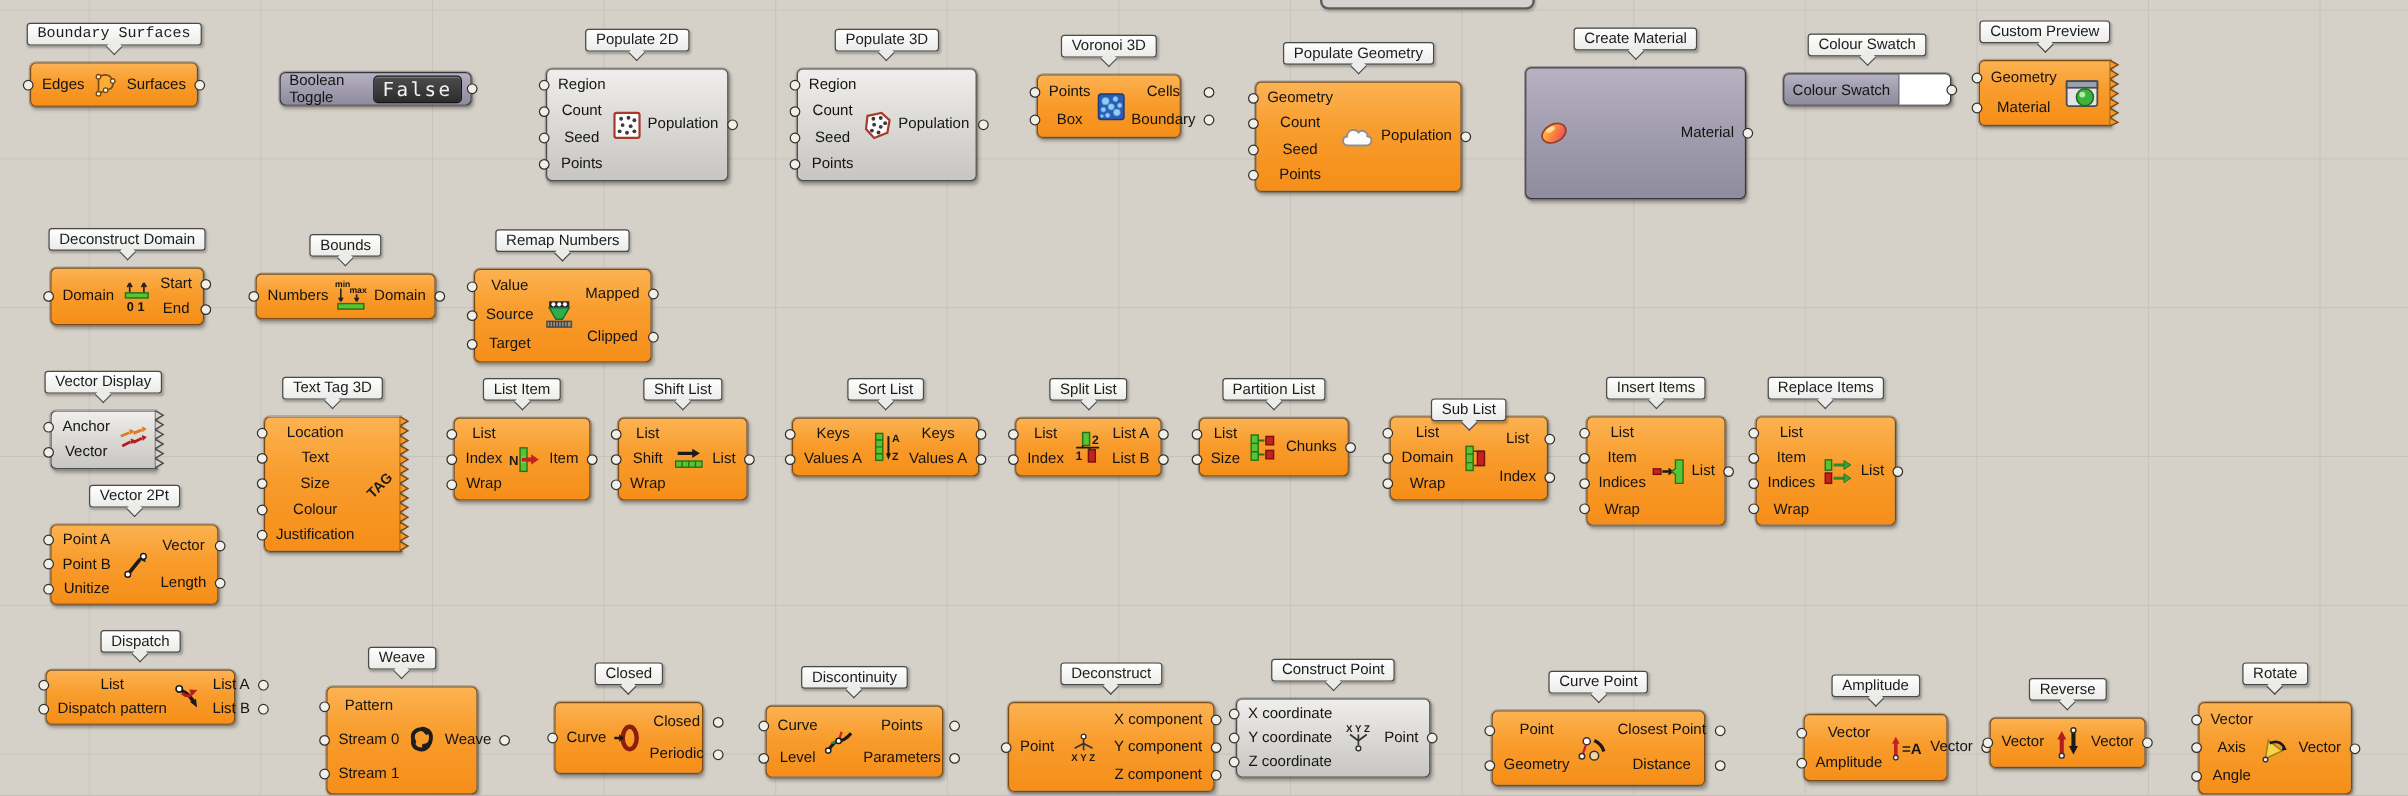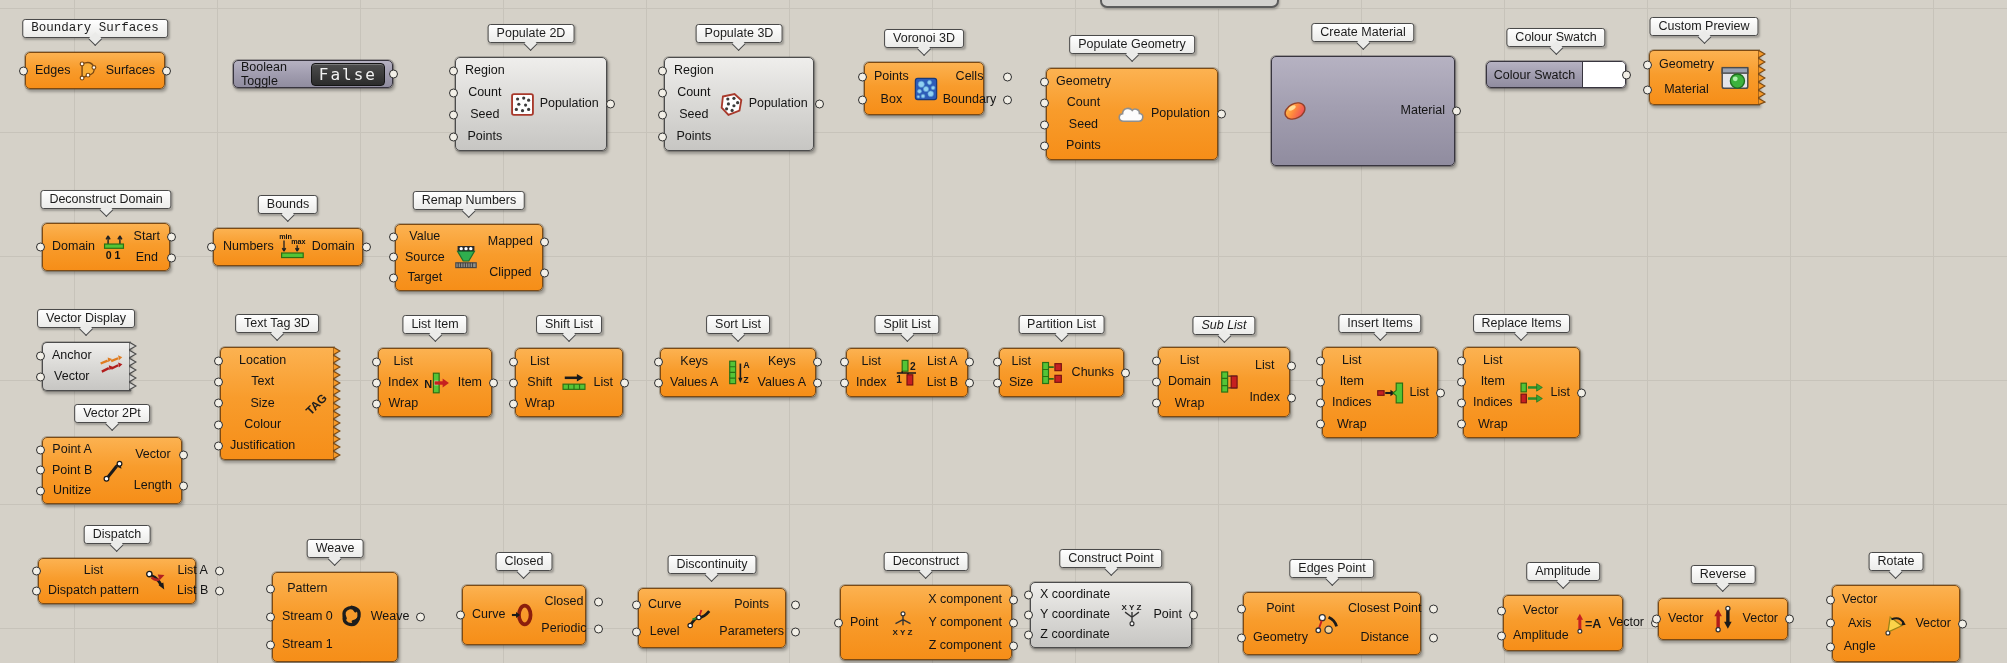--- a/index.html
+++ b/index.html
@@ -286,21 +286,21 @@
             <path d="M16 11 v5 M16 16 l-1.4-2.6 M16 16 l1.4-2.6" stroke="#222" stroke-width="1.1" fill="none"></path>
             <rect x="3" y="17.5" width="18" height="3.8" fill="#55c436" stroke="#2a7014"></rect>
           </svg>
         </span>
         <div class="col">
           <div class="row"><span class="port out"></span><span>Domain</span></div>
         </div>
       </div>
     </div>
     <div class="tooltip" style="left: 469px; top: 191px;"><span>Remap Numbers</span></div>
-    <div class="comp style-orange" style="left: 395px; top: 224px; width: 148px; height: 67px;">
+    <div class="comp style-orange" style="left: 395px; top: 224px; width: 148px; height: 78px;">
       <div class="body">
         <div class="col">
           <div class="row"><span class="port in"></span><span>Value</span></div>
           <div class="row"><span class="port in"></span><span>Source</span></div>
           <div class="row"><span class="port in"></span><span>Target</span></div>
         </div>
         <span class="icon">
           <svg width="28" height="30" viewBox="0 0 23 25">
             <rect x="4.5" y="2.5" width="14" height="4.5" fill="#2a2a2a"></rect>
             <circle cx="7.5" cy="4.7" r="1.4" fill="#fff"></circle>
@@ -487,21 +487,21 @@
             <path d="M9 6 h4.5 M9 16 h4.5" stroke="#2a7014" stroke-width="1.4"></path>
             <rect x="14.5" y="3" width="5.5" height="6" fill="#c62020" stroke="#771212"></rect>
             <rect x="14.5" y="13" width="5.5" height="6" fill="#c62020" stroke="#771212"></rect>
           </svg>
         </span>
         <div class="col">
           <div class="row"><span class="port out"></span><span>Chunks</span></div>
         </div>
       </div>
     </div>
-    <div class="tooltip" style="left: 1224px; top: 316px; font-style: italic;"><span>Sub List</span></div>
+    <div class="tooltip" style="left: 1224px; top: 332px;"><span>Sub List</span></div>
     <div class="comp style-orange" style="left: 1158px; top: 347px; width: 132px; height: 70px;">
       <div class="body">
         <div class="col">
           <div class="row"><span class="port in"></span><span>List</span></div>
           <div class="row"><span class="port in"></span><span>Domain</span></div>
           <div class="row"><span class="port in"></span><span>Wrap</span></div>
         </div>
         <span class="icon">
           <svg width="26" height="26" viewBox="0 0 22 22">
             <rect x="4" y="2.5" width="5" height="17" fill="#55c436" stroke="#2a7014"></rect>
@@ -684,21 +684,21 @@
             <text x="17" y="7.5" font-size="7" font-weight="bold" fill="#1a1a1a">Z</text>
             <path d="M7 9.5 l6 4.5 M13 9.5 v4.5 M19 9.5 l-6 4.5 M13 14 v3.5" stroke="#333" stroke-width="1.2" fill="none"></path>
             <circle cx="13" cy="19.5" r="1.7" fill="#fff" stroke="#333"></circle>
           </svg>
         </span>
         <div class="col">
           <div class="row"><span class="port out"></span><span>Point</span></div>
         </div>
       </div>
     </div>
-    <div class="tooltip" style="left: 1332px; top: 559px;"><span>Edges Point</span></div>
+    <div class="tooltip" style="left: 1332px; top: 559px;"><span>Curve Point</span></div>
     <div class="comp style-orange" style="left: 1243px; top: 592px; width: 178px; height: 63px;">
       <div class="body">
         <div class="col">
           <div class="row"><span class="port in"></span><span>Point</span></div>
           <div class="row"><span class="port in"></span><span>Geometry</span></div>
         </div>
         <span class="icon">
           <svg width="32" height="26" viewBox="0 0 28 22">
             <path d="M14.5 5 Q20 7.5 21.5 13" stroke="#1a1a1a" stroke-width="2.4" fill="none"></path>
             <circle cx="9" cy="5.5" r="2.6" fill="#fff" stroke="#333" stroke-width="1.1"></circle>

